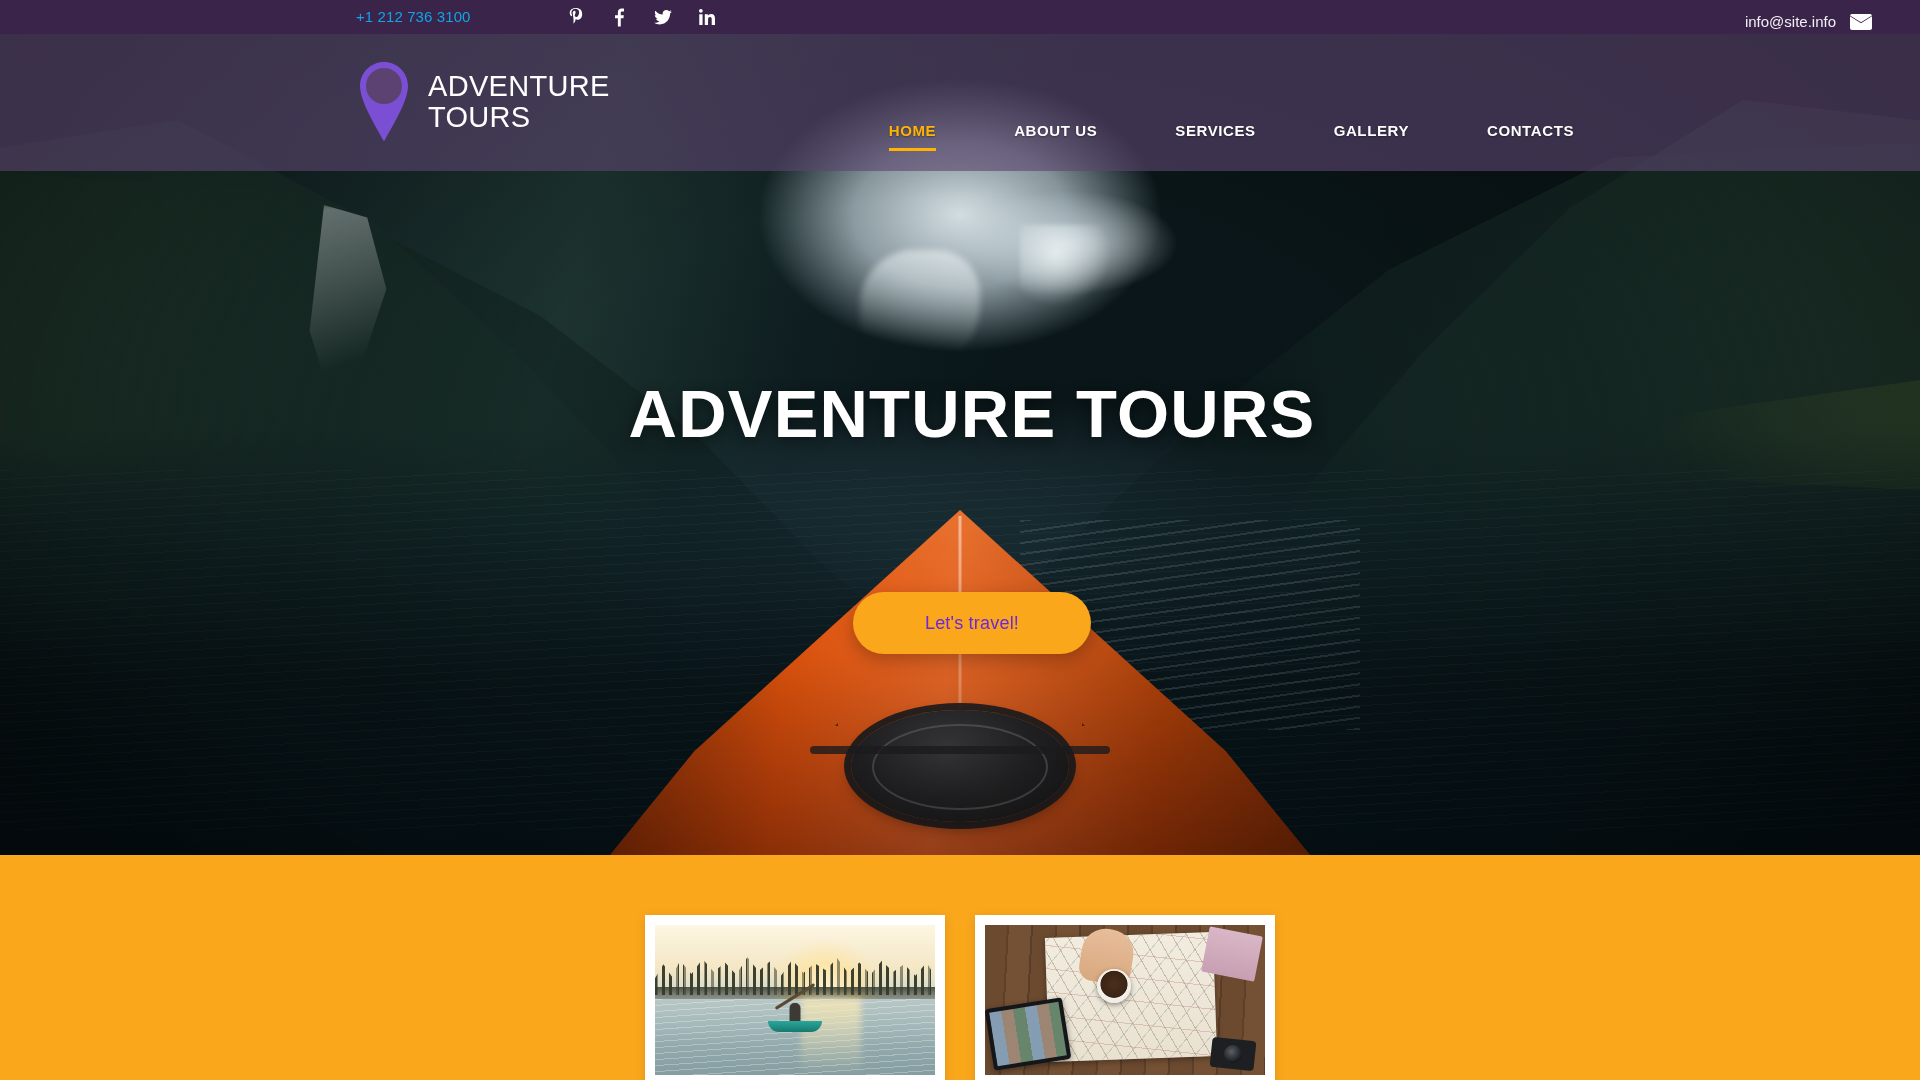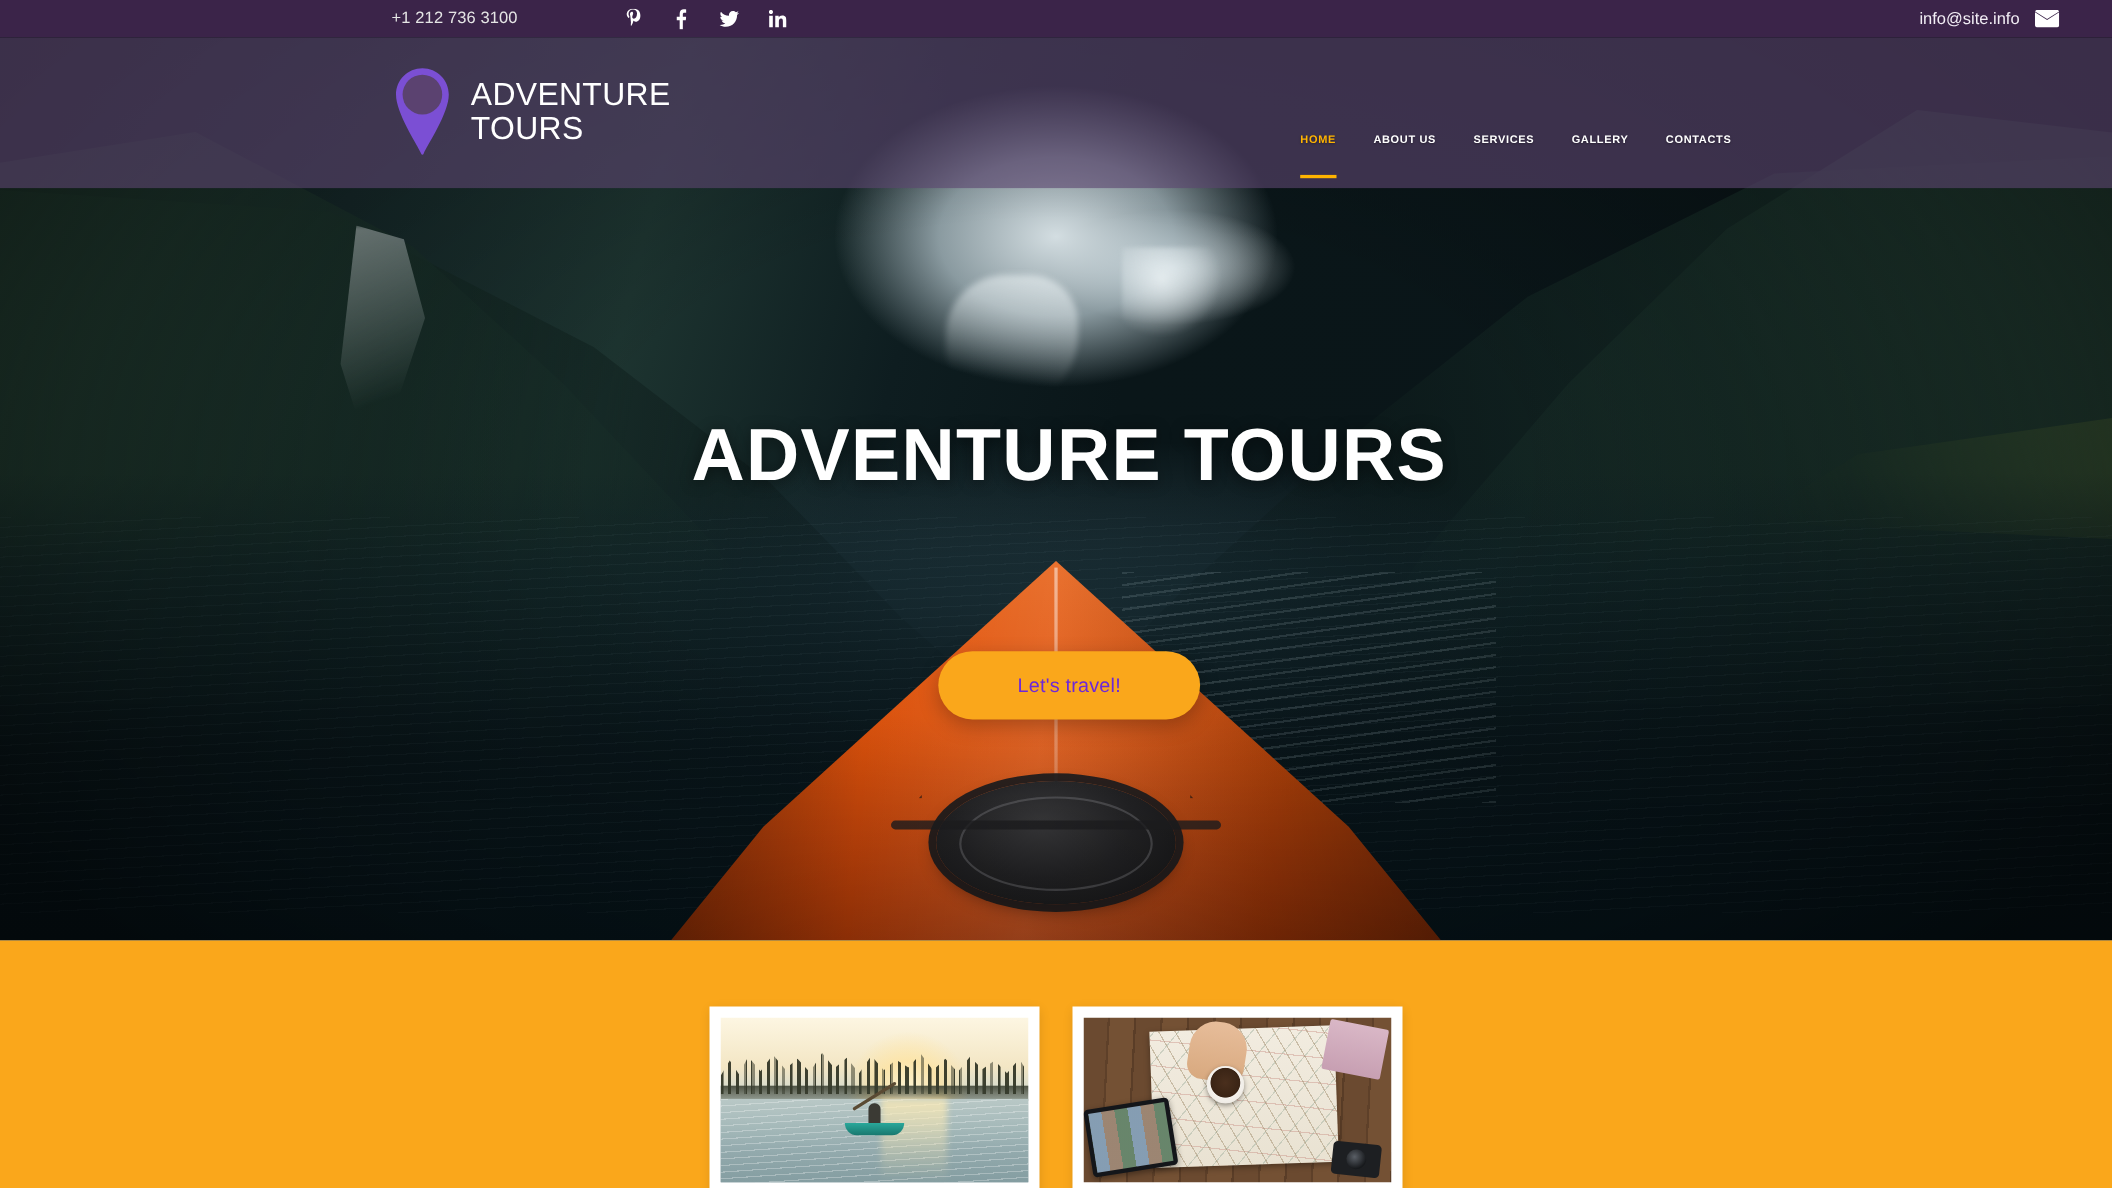--- a/index.html
+++ b/index.html
@@ -16,34 +16,34 @@
   
   .topbar{
     position:absolute; top:0; left:0; width:1920px; height:34px;
     background:#3b2449; z-index:40;
   }
   .topbar-inner{
     position:relative; width:1920px; height:34px;
   }
   .topbar-phone{
     position:absolute; left:356px; top:8px;
-    color:#e5e5e5; font-size:15px; letter-spacing:.1px; white-space:nowrap;text-align:right;
+    color:#0ea5e9; font-size:15px; letter-spacing:.1px; white-space:nowrap;text-align:right;
   }
   .social{
     position:absolute; left:566px; top:4px;
     display:flex; align-items:center; gap:26px; height:26px;
   }
   .social .si{
     width:18px; height:20px; display:flex; align-items:center; justify-content:center;
     color:#ffffff; cursor:pointer;
   }
   .social .si svg{ display:block; fill:#ffffff; }
   .topbar-mail{
     position:absolute; right:48px; top:4px;
-    display:flex; align-items:center; gap:14px; height:26px;
+    display:flex; align-items:flex-end; gap:14px; height:26px;
   }
   .topbar-mail .mail-text{
     color:#f2eef5; font-size:15px; white-space:nowrap;
   }
   .topbar-mail .mail-ico svg{ display:block; fill:#ffffff; }
 
   
   .hero{
     position:absolute; top:0; left:0; width:1920px; height:855px;
     overflow:hidden; z-index:10;
@@ -197,24 +197,25 @@
   .logo-pin svg{ display:block; }
   .logo-text{
     color:#ffffff; font-size:29px; font-weight:400; line-height:31px;
     letter-spacing:.3px; text-transform:uppercase;
   }
   .nav{
     position:absolute; right:346px; top:88px;
     display:flex; align-items:flex-start; gap:34px;
   }
   .nav a{
-    position:relative; color:#ffffff; font-size:10px; font-weight:700;
+    position:relative; color:#ffffff; font-size:15px; font-weight:700;
     letter-spacing:.6px; text-transform:uppercase; text-decoration:none;
-    white-space:nowrap; padding-bottom:29px; cursor:pointer;
+    white-space:nowrap; padding-bottom:12px; cursor:pointer;
     text-shadow:0 1px 2px rgba(0,0,0,.35);
+    margin-left:44px;
   }
   .nav a.active{ color:#ffb400; }
   .nav a.active:after{
     content:""; position:absolute; left:0; right:0; bottom:0;
     height:3px; background:#ffb400;
   }
 
   
   .hero-copy{
     position:absolute; left:12px; top:0; width:1920px; height:993px; z-index:20;

